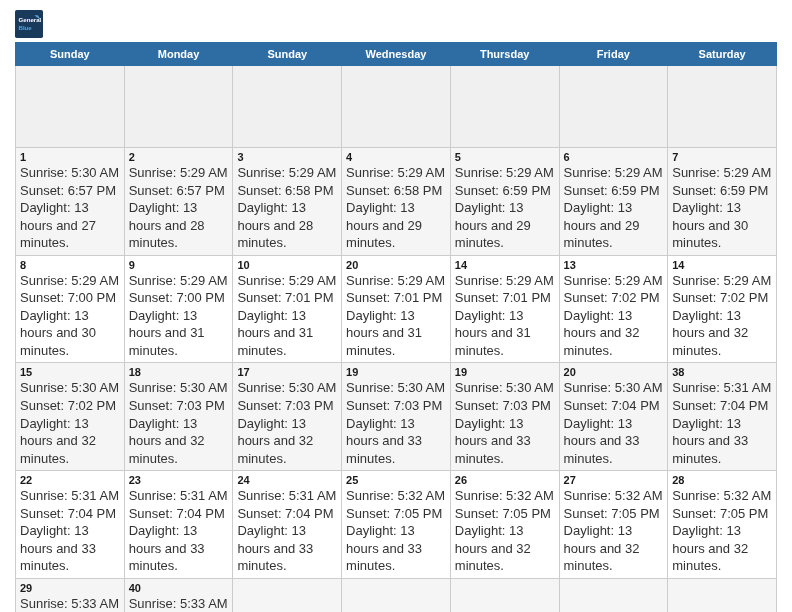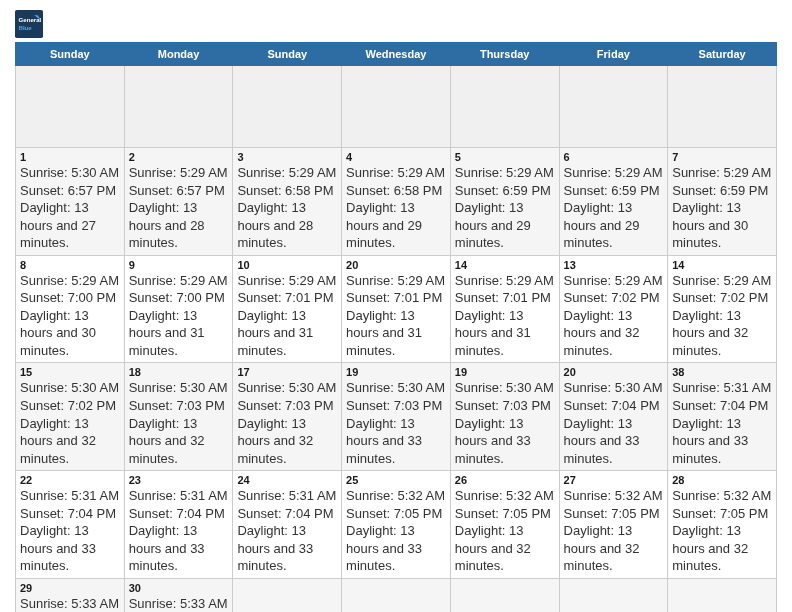--- a/index.html
+++ b/index.html
@@ -198,21 +198,21 @@
           <td><span class="day-num">26</span>
 <span class="day-info">Sunrise: 5:32 AM<br>Sunset: 7:05 PM<br>Daylight: 13 hours and 32 minutes.</span></td>
           <td><span class="day-num">27</span>
 <span class="day-info">Sunrise: 5:32 AM<br>Sunset: 7:05 PM<br>Daylight: 13 hours and 32 minutes.</span></td>
           <td><span class="day-num">28</span>
 <span class="day-info">Sunrise: 5:32 AM<br>Sunset: 7:05 PM<br>Daylight: 13 hours and 32 minutes.</span></td>
         </tr>
         <tr class="last-row">
           <td><span class="day-num">29</span>
 <span class="day-info">Sunrise: 5:33 AM<br>Sunset: 7:05 PM<br>Daylight: 13 hours and 32 minutes.</span></td>
-          <td><span class="day-num">30</span>
+          <td><span class="day-num">40</span>
 <span class="day-info">Sunrise: 5:33 AM<br>Sunset: 7:05 PM<br>Daylight: 13 hours and 32 minutes.</span></td>
           <td class="empty"></td>
           <td class="empty"></td>
           <td class="empty"></td>
           <td class="empty"></td>
           <td class="empty"></td>
         </tr>
       </tbody>
   </table>
 </div>

